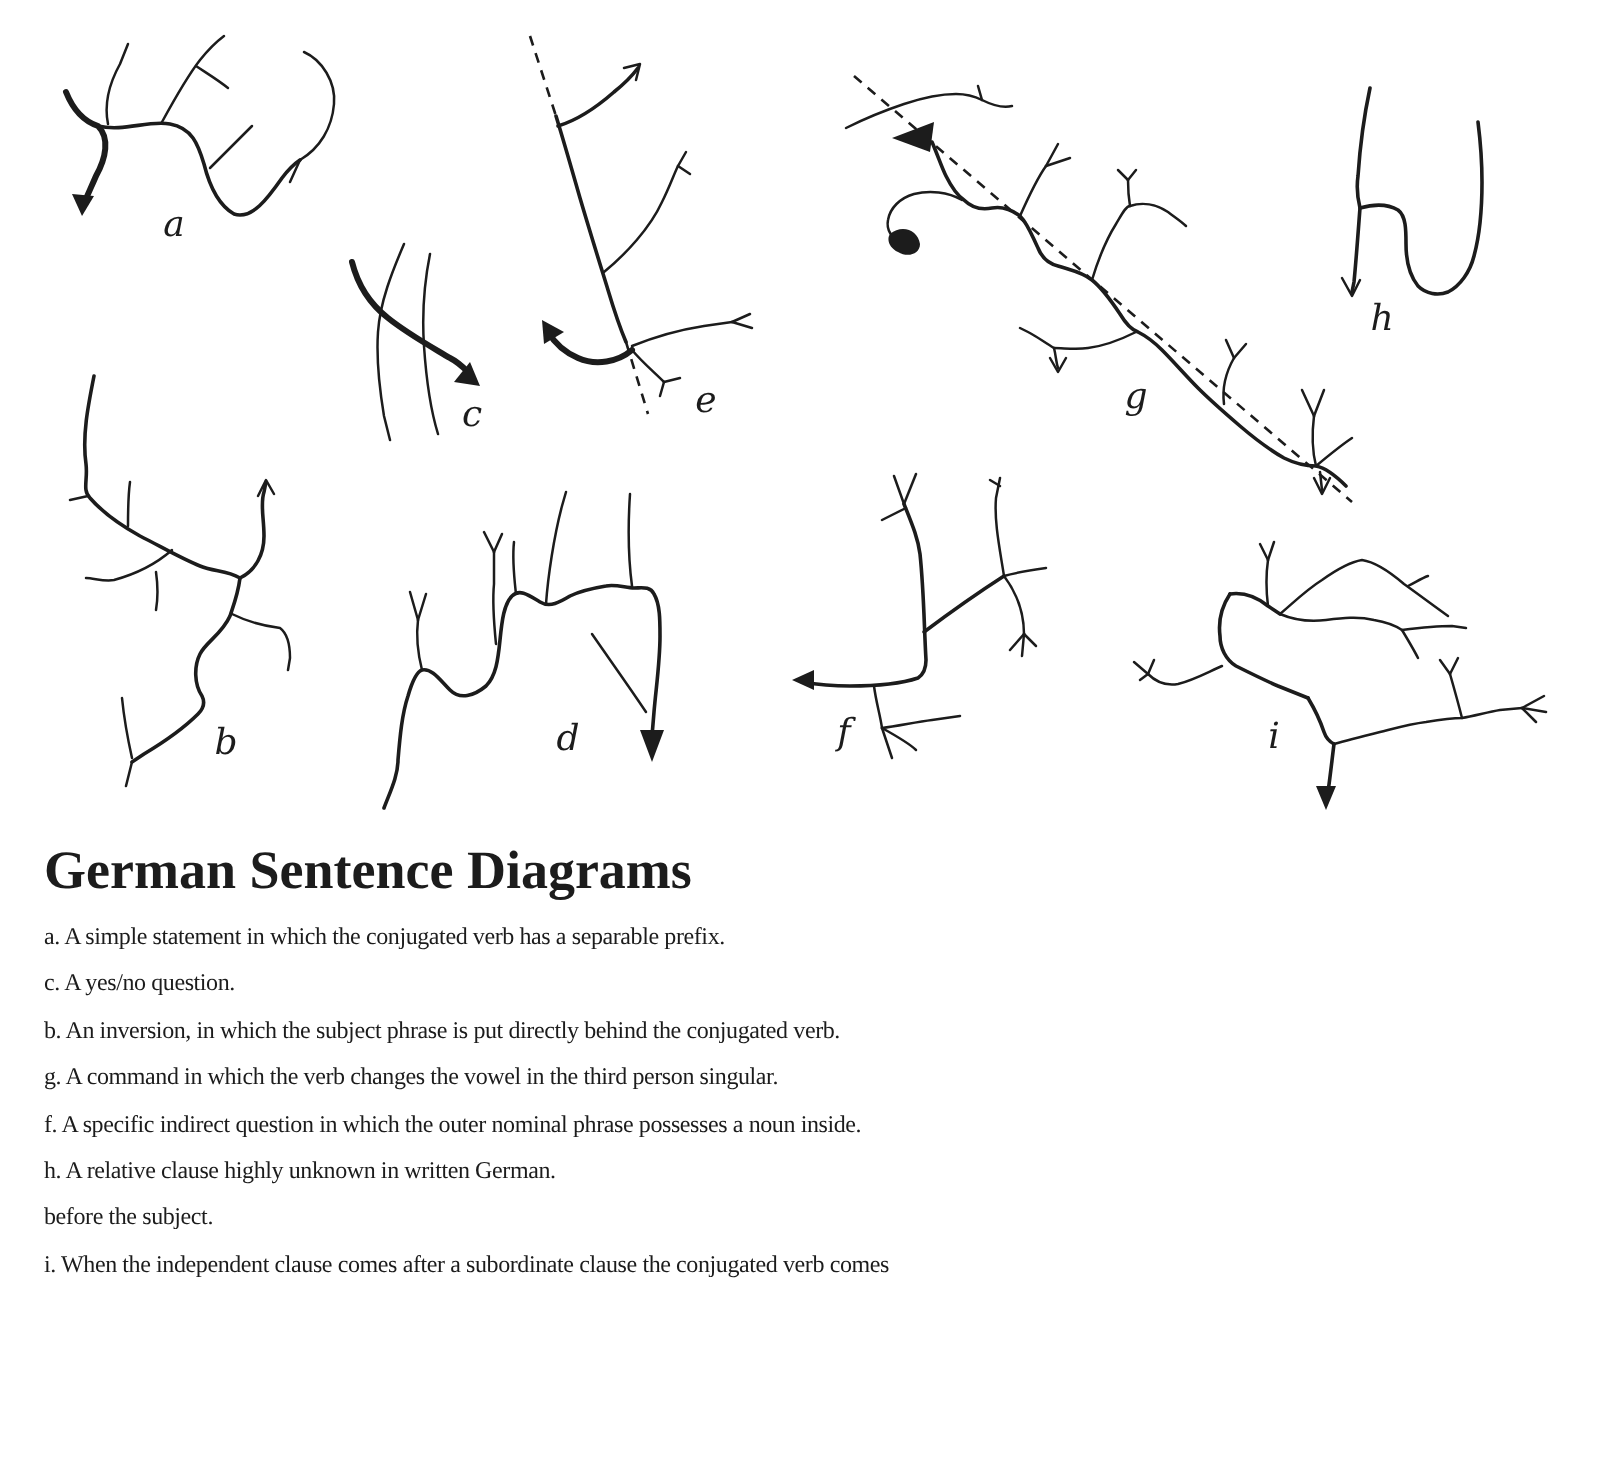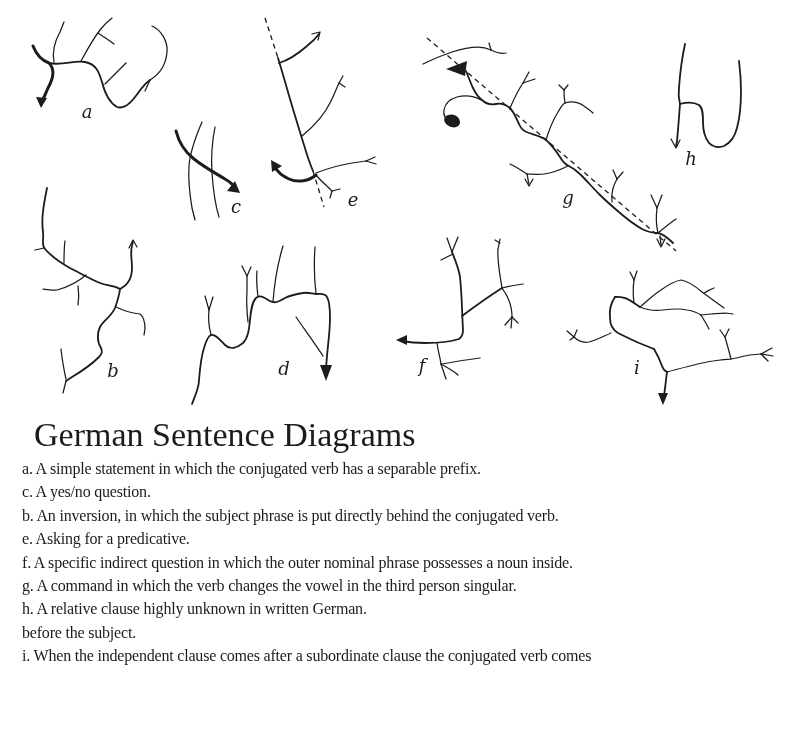--- a/index.html
+++ b/index.html
@@ -8,22 +8,22 @@
     font-family:"Liberation Serif", serif;color:#1c1c1c;overflow:hidden;
   }
   .figure-svg{position:absolute;left:0;top:0;}
   .s1{fill:none;stroke:#1c1c1c;stroke-width:1.25;stroke-linecap:round;stroke-linejoin:round;}
   .s2{fill:none;stroke:#1c1c1c;stroke-width:1.8;stroke-linecap:round;stroke-linejoin:round;}
   .s3{fill:none;stroke:#1c1c1c;stroke-width:3;stroke-linecap:round;stroke-linejoin:round;}
   .dash{fill:none;stroke:#1c1c1c;stroke-width:1.3;stroke-dasharray:5 4;stroke-linecap:butt;}
   .ink{fill:#1c1c1c;stroke:none;}
   .lbl{font:italic 18px "DejaVu Serif", serif;fill:#1c1c1c;text-anchor:middle;}
   .textblock{position:absolute;left:22px;top:419px;width:770px;}
-  .page-title{font-size:34px;font-weight:normal;line-height:32px;margin:0 0 6px 12px;}
-  .caption-line{font-size:16px;line-height:23.4px;letter-spacing:-0.2px;white-space:nowrap;}
+  .page-title{font-size:27px;font-weight:bold;line-height:32px;margin:0 0 6px 0;}
+  .caption-line{font-size:12px;line-height:23.4px;letter-spacing:-0.2px;white-space:nowrap;}
 </style>
 </head>
 <body>
 
 <div class="page">
 
   <svg class="figure-svg" width="800" height="412" viewBox="0 0 800 412">
 
     <g>
       <path class="s3" d="M33,46 C37,56 43,61 49,63 C55,69 53,79 48,88 C45,95 43,99 42,102"></path>
@@ -185,21 +185,20 @@
       <path class="s1" d="M725,337 L729,329"></path>
       <text class="lbl" x="637" y="374">i</text>
     </g>
   </svg>
 
   <div class="textblock">
     <div class="page-title">German Sentence Diagrams</div>
     <div class="caption-line">a. A simple statement in which the conjugated verb has a separable prefix.</div>
     <div class="caption-line">c. A yes/no question.</div>
     <div class="caption-line">b. An inversion, in which the subject phrase is put directly behind the conjugated verb.</div>
-    <div class="caption-line">e. Asking for a predicative.</div>
+    <div class="caption-line">g. A command in which the verb changes the vowel in the third person singular.</div>
     <div class="caption-line">f. A specific indirect question in which the outer nominal phrase possesses a noun inside.</div>
-    <div class="caption-line">g. A command in which the verb changes the vowel in the third person singular.</div>
     <div class="caption-line">h. A relative clause highly unknown in written German.</div>
     <div class="caption-line">before the subject.</div>
     <div class="caption-line">i. When the independent clause comes after a subordinate clause the conjugated verb comes</div>
   </div>
 
 </div>
 
 </body></html>

